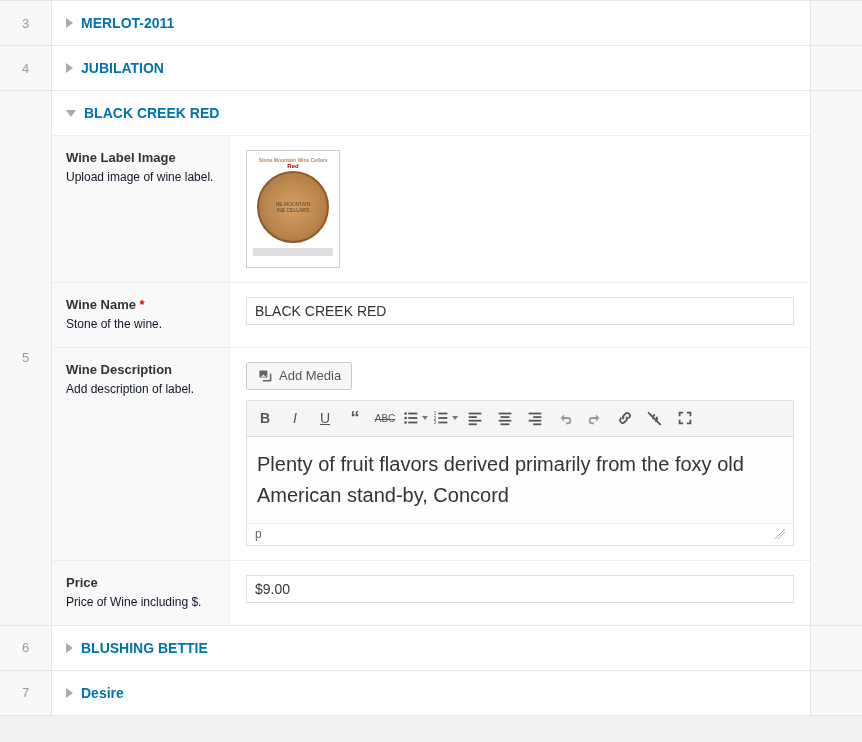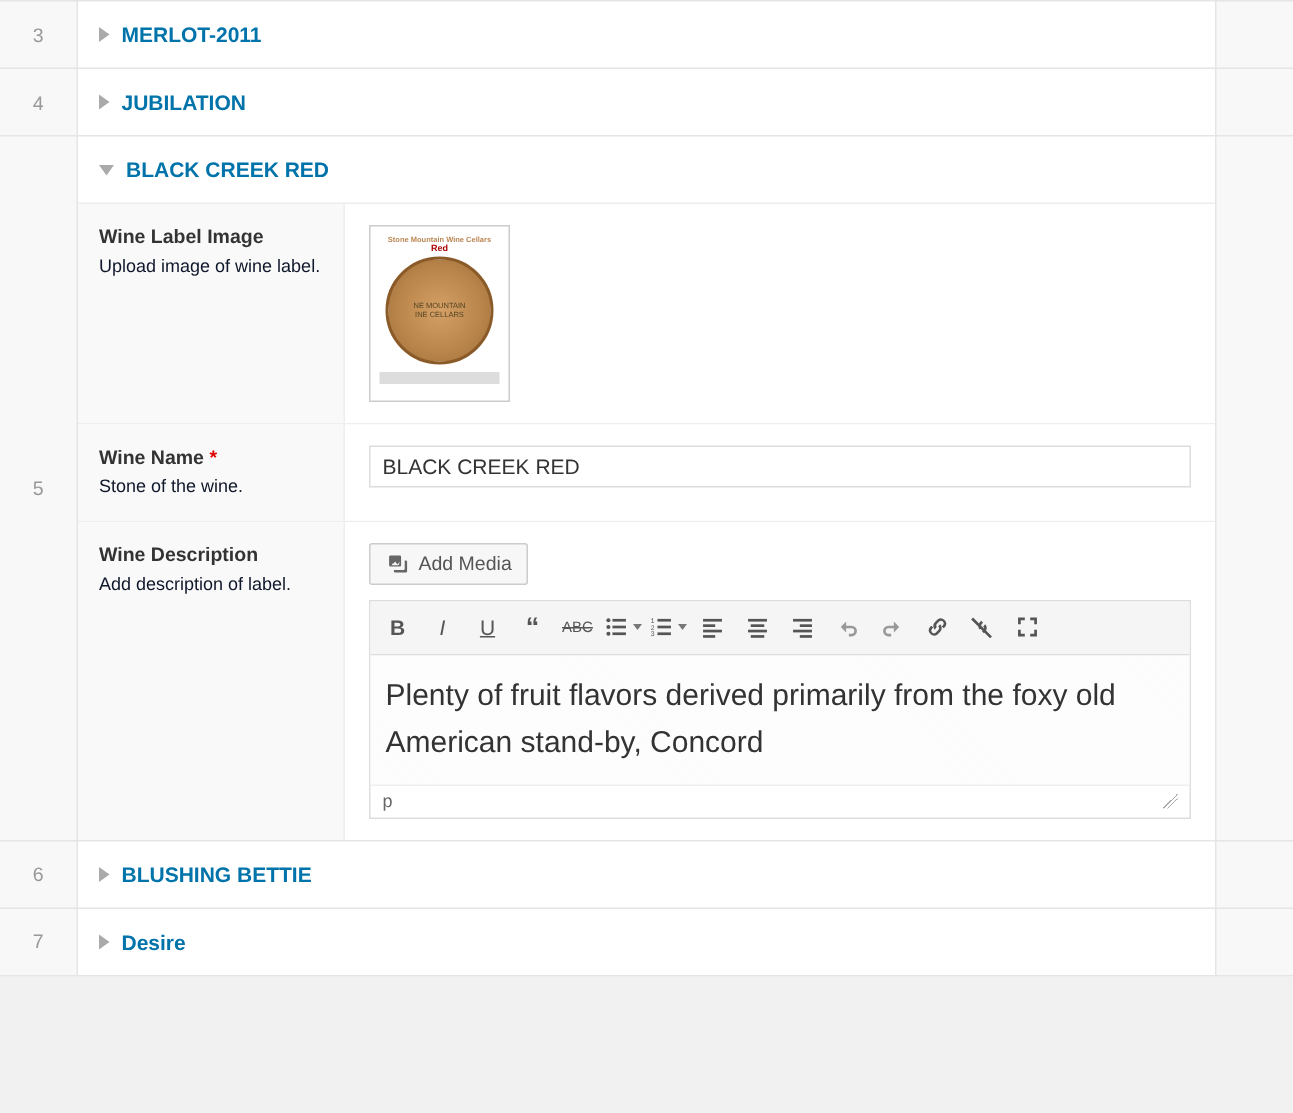--- a/index.html
+++ b/index.html
@@ -392,20 +392,29 @@
             </div>
             <div class="editor-content">Plenty of fruit flavors derived primarily from the foxy old American stand-by, Concord</div>
             <div class="editor-path">
               <span>p</span>
               <span class="resize-handle"></span>
             </div>
           </div>
         </div>
       </div>
 
+      <div class="field-row">
+        <div class="field-label-cell">
+          <div class="field-label">Price</div>
+          <div class="field-desc">Price of Wine including $.</div>
+        </div>
+        <div class="field-input-cell">
+          <input type="text" class="text-input" value="$9.00" style="">
+        </div>
+      </div>
 
     </div>
     <div class="gutter-right"></div>
   </div>
 
   <div class="row-wrap">
     <div class="num-cell">6</div>
     <div class="content-cell">
       <div class="item-header">
         <span class="toggle-icon toggle-closed"></span>

